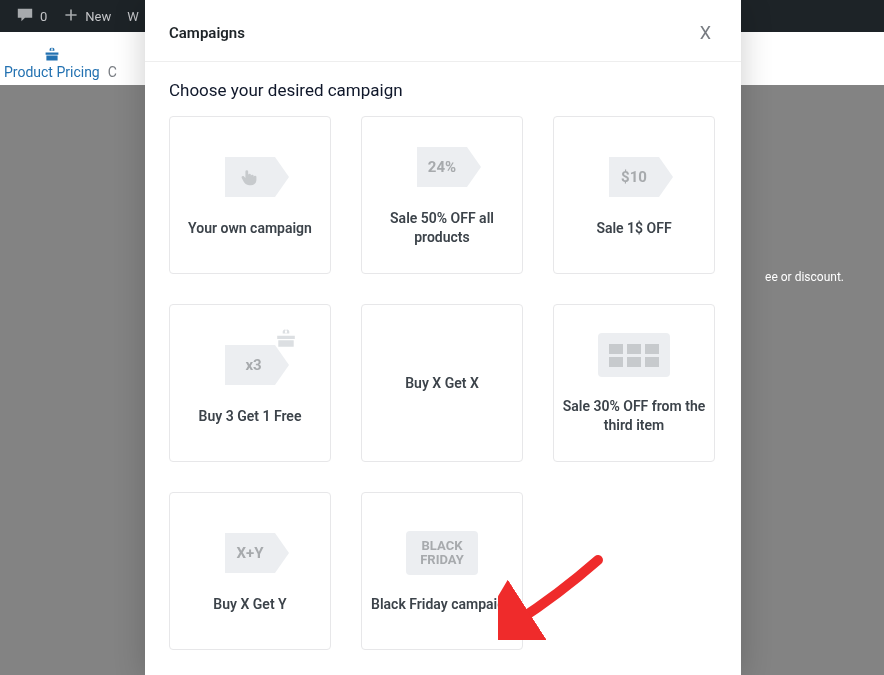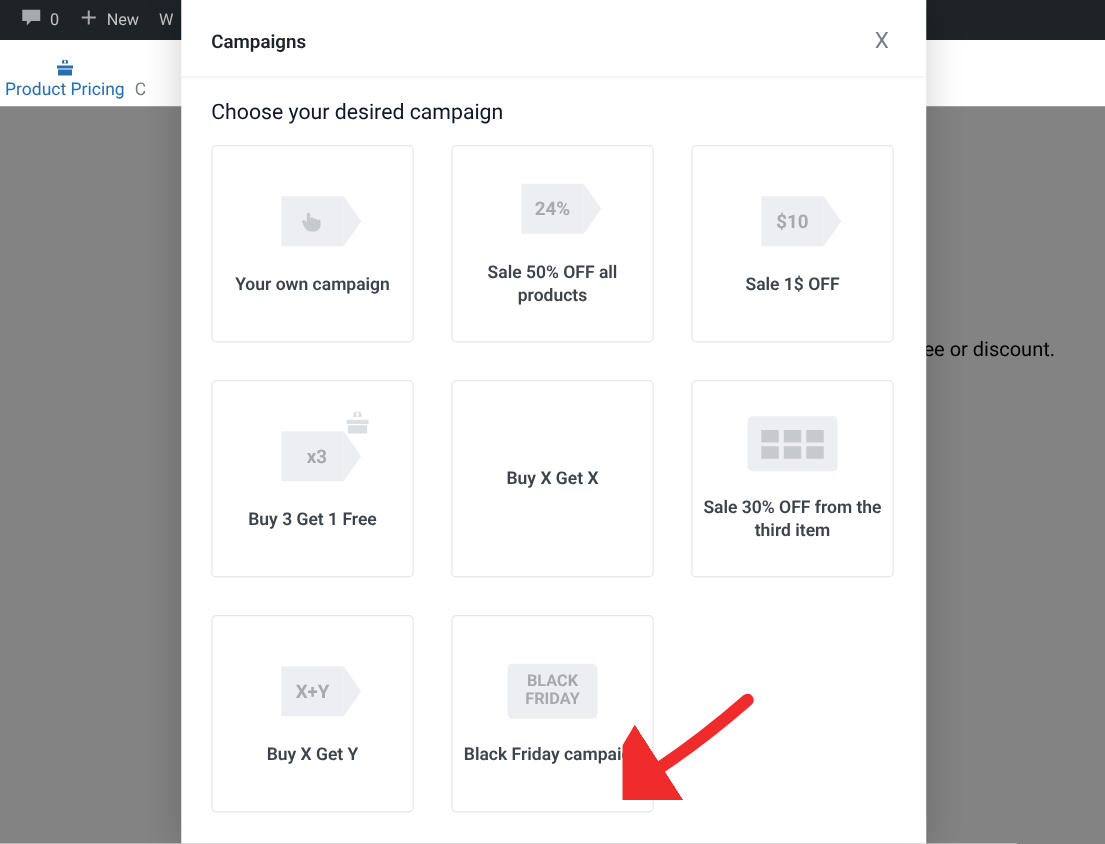--- a/index.html
+++ b/index.html
@@ -46,22 +46,22 @@
 .tab.active::after {
   content:''; position:absolute; left:10px; right:10px; bottom:0;
   height:3px; background:#2271b1;
 }
 .tab .tab-ic { display:block; height:16px; margin-bottom:2px; }
 .page-bg {
   position:absolute; inset: 0; top: 85px;
   background: #838383;
 }
 .bg-text {
-  position:absolute; top:185px; right:40px; color:#000000;
-  font-size:16px;
+  position:absolute; top:185px; right:40px; color:#ffffff;
+  font-size:12px;
 }
 .modal {
   position:absolute;
   left:145px; top:0; width:596px; height:675px;
   background:#fff;
   box-shadow: 0 4px 30px rgba(0,0,0,.2);
   overflow:hidden;
 }
 .modal-header {
   display:flex; justify-content:space-between; align-items:center;

